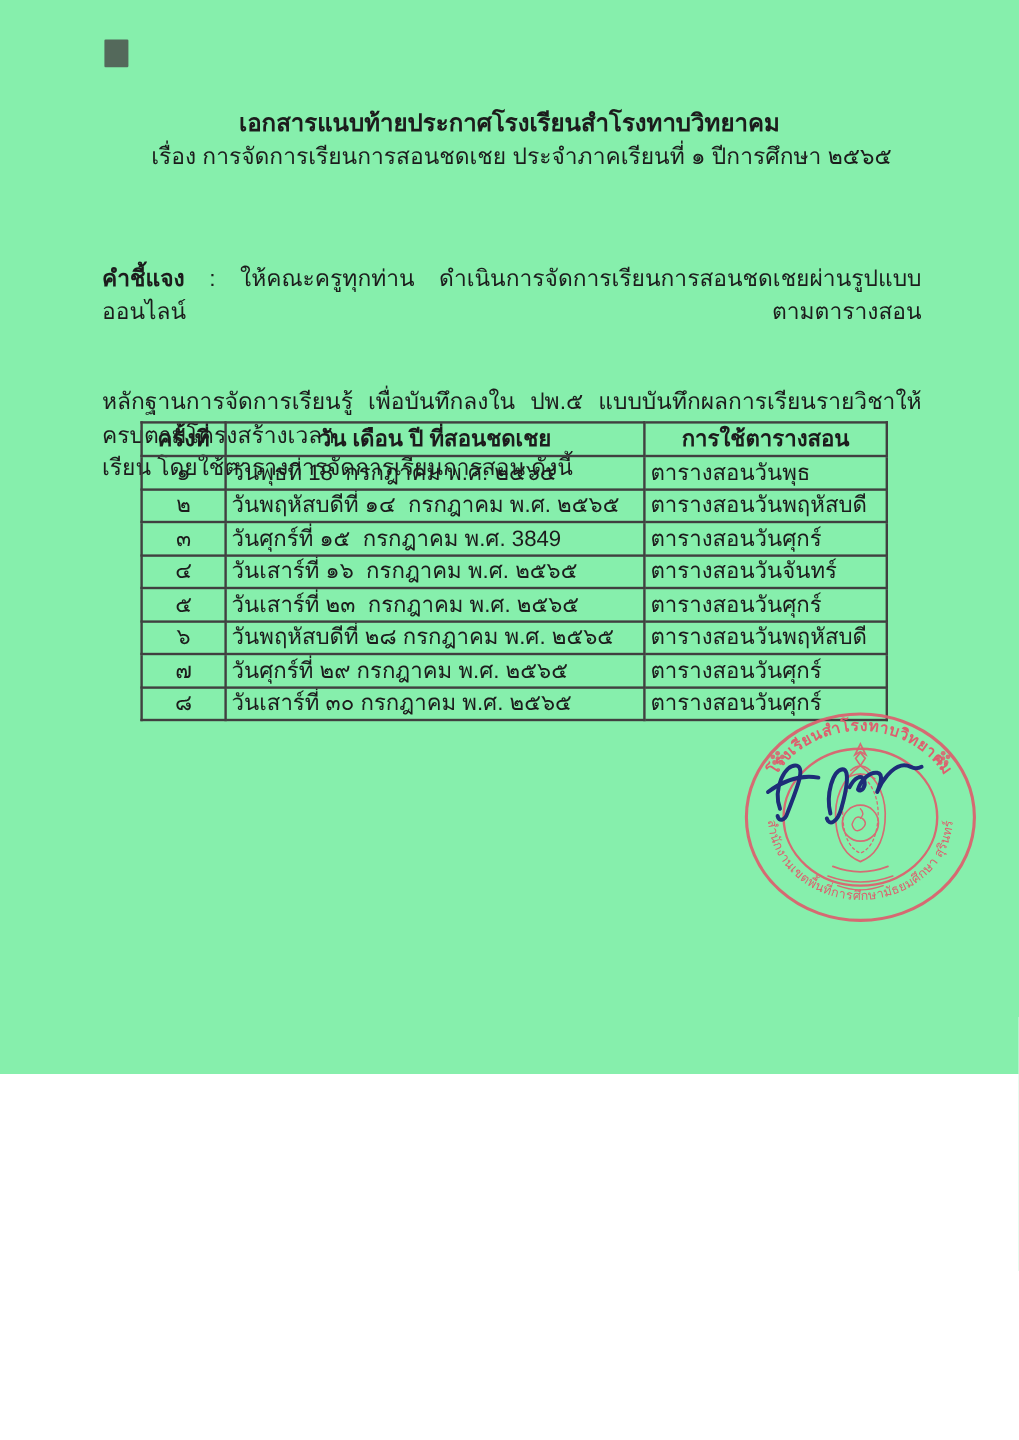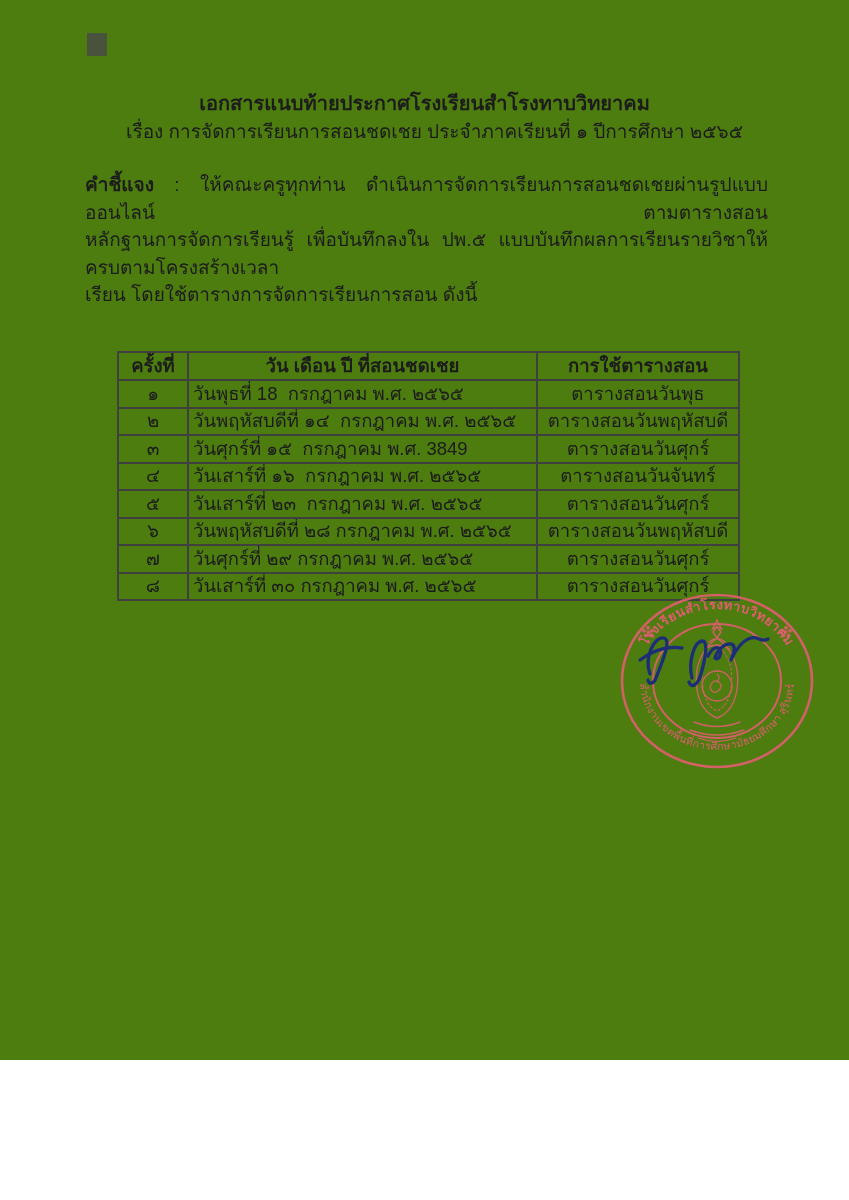--- a/index.html
+++ b/index.html
@@ -1,41 +1,41 @@
 <!DOCTYPE html>
 <html><head>
 <meta charset="utf-8">
 <style>
   html,body{margin:0;padding:0;background:#ffffff;}
   .page{
-    position:relative; width:849px; height:1060px; overflow:hidden;
-    background:#4d7c0f; color:#1c1c1c;
+    position:relative; width:849px; height:895px; overflow:hidden;
+    background:#86efac; color:#1c1c1c;
     font-family:"Liberation Sans","DejaVu Sans",sans-serif;
   }
   .corner-mark{position:absolute; left:87px; top:33px; width:20px; height:23px;
     background:#474747; opacity:.8; border-radius:1px;}
   .doc-title{position:absolute; left:0; right:0; top:90px; text-align:center;
     font-size:20px; font-weight:700; line-height:26px;}
   .doc-subtitle{position:absolute; left:0; right:0; top:119px; text-align:center;
     font-size:19px; font-weight:400; line-height:26px;padding-left:20px;}
   .para{position:absolute; left:85px; top:171px; width:683px;
     font-size:19px; line-height:27.6px;}
   .pline{white-space:normal;}
-  .pjust{text-align:justify; text-align-last:justify;}
+  .pjust{text-align:justify; text-align-last:justify;margin-top:48px;}
   .lead{font-weight:700;}
   table.sched{position:absolute; left:117px; top:351px; width:621px;
     border-collapse:collapse; table-layout:fixed; font-size:18.5px;}
   table.sched th, table.sched td{
     border:2px solid #404040; padding:0 4px; height:25.5px;
     line-height:22px; overflow:hidden;}
   table.sched th{font-weight:700; text-align:center; height:26px;}
   col.c1{width:70px;} col.c2{width:349px;} col.c3{width:202px;}
   td.c1{text-align:center;}
   td.c2{text-align:left; padding-left:12px; white-space:pre-wrap;}
-  td.c3{text-align:center;}
+  td.c3{}
   .stamp-wrap{position:absolute; left:616px; top:590px; width:202px; height:182px;}
   .stamp-wrap svg{display:block;}
 </style>
 </head>
 <body>
 
 <div class="page">
 
   <div class="corner-mark"></div>
 

